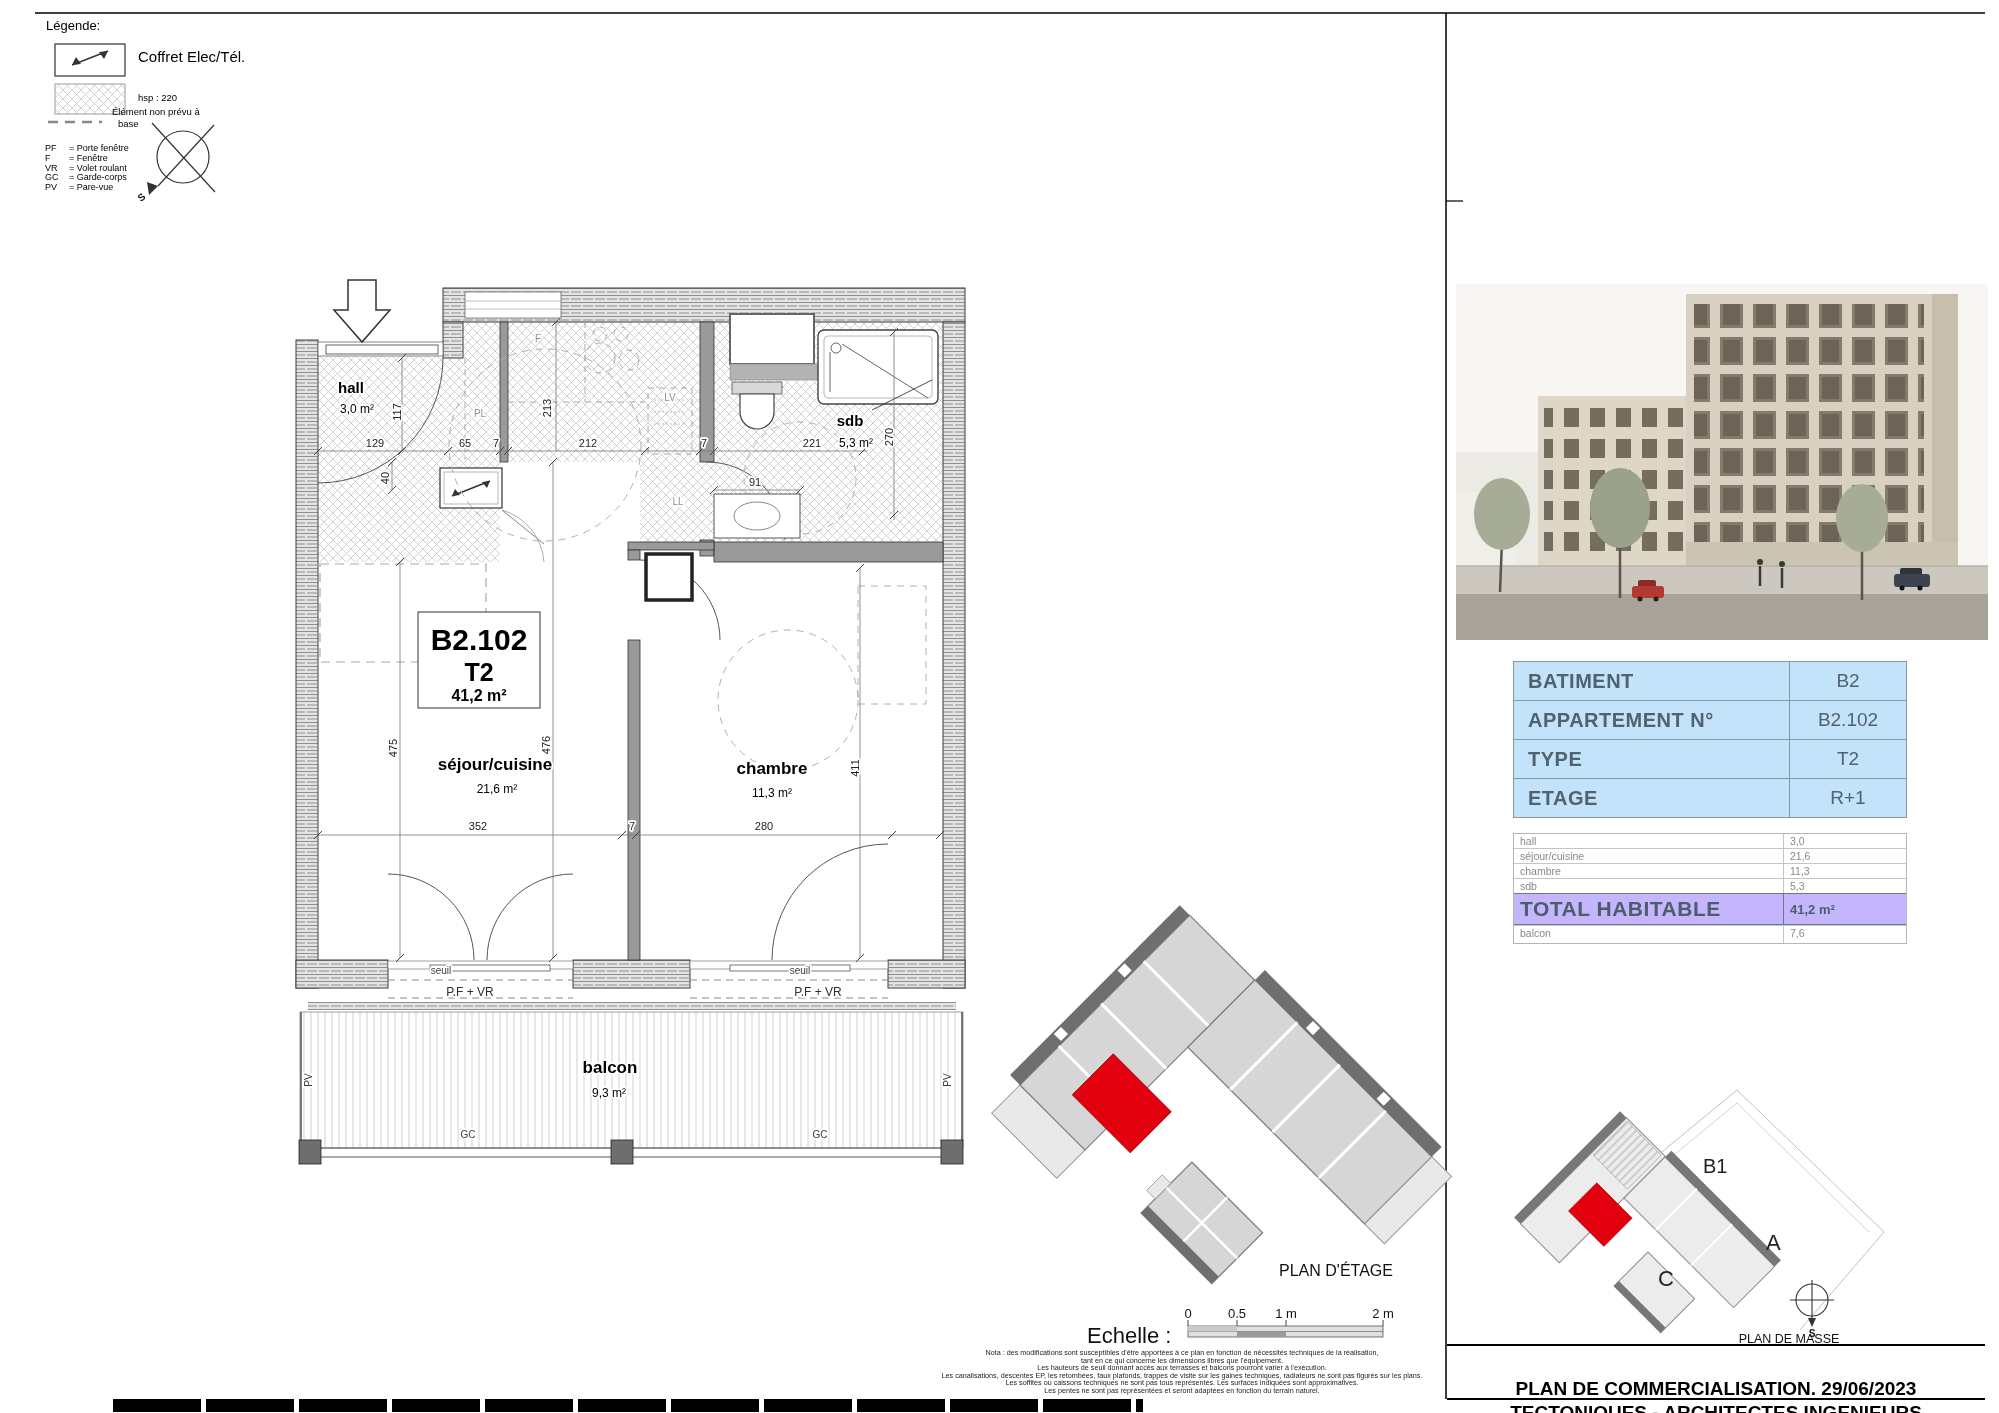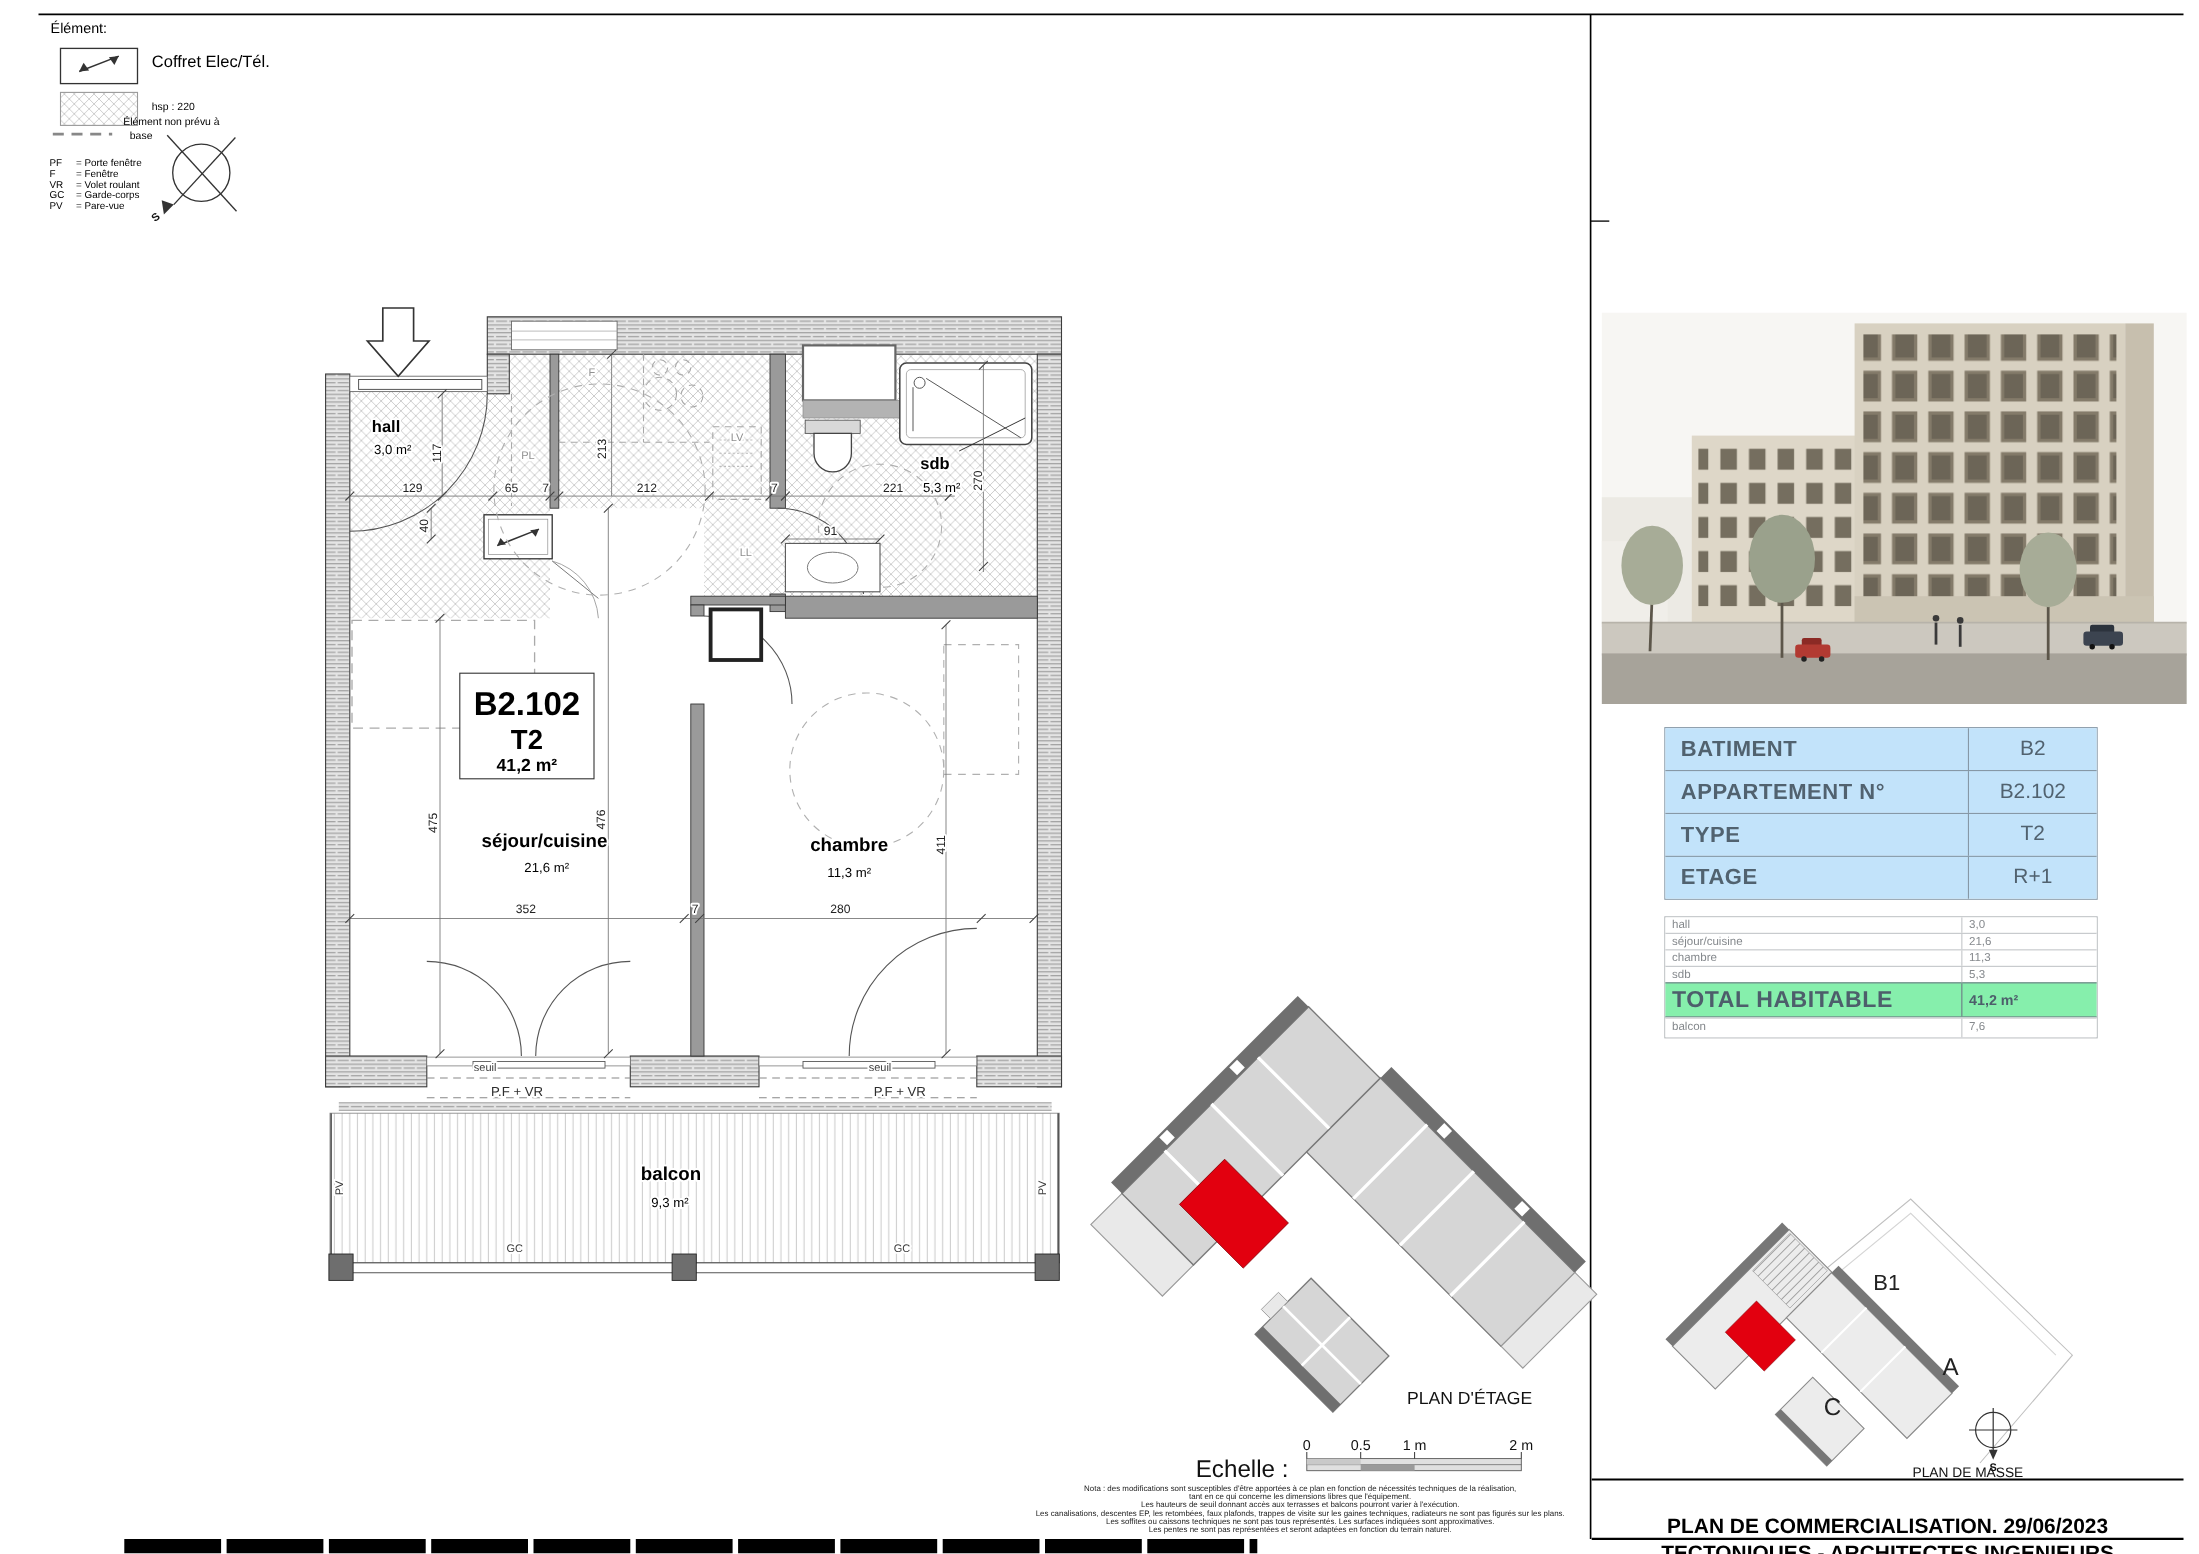--- a/index.html
+++ b/index.html
@@ -43,21 +43,21 @@
   .info-row .val{width:116px;display:flex;align-items:center;justify-content:center;
       border-left:1px solid #8698a6;font-size:19px;color:#51626f;}
 
   
   .surf-table{left:1513px;top:833px;width:392px;border:1px solid #b3b7ba;}
   .surf-row{display:flex;height:14px;border-top:1px solid #c3c6c9;background:#fff;}
   .surf-row:first-child{border-top:none;}
   .surf-row .lbl{flex:1;padding:1px 0 0 6px;font-size:10.5px;color:#85898d;}
   .surf-row .val{width:116px;border-left:1px solid #c3c6c9;padding:1px 0 0 6px;
       font-size:10.5px;color:#85898d;}
-  .surf-total{display:flex;height:30px;background:#86efac;
+  .surf-total{display:flex;height:30px;background:#c4b5fd;
       border-top:1.5px solid #6d7a85;border-bottom:1.5px solid #6d7a85;}
   .surf-total .lbl{flex:1;display:flex;align-items:center;padding-left:6px;
       font-weight:bold;font-size:21px;color:#4d5e6b;letter-spacing:.5px;}
   .surf-total .val{width:116px;display:flex;align-items:center;padding-left:6px;
       border-left:1px solid #6d7a85;font-weight:bold;font-size:13px;color:#4d5e6b;}
 
   
   .nota{left:832px;top:1349px;width:700px;text-align:center;font-size:7.2px;
         line-height:7.5px;color:#222;}
   .title-block{left:1447px;top:1348px;width:538px;text-align:center;margin-top:29px;}
@@ -415,21 +415,21 @@
     <rect x="1237" y="1331.5" width="49" height="5.5" fill="#9a9a9a"></rect>
     <rect x="1188" y="1326" width="49" height="5.5" fill="#c9c9c9"></rect>
     <path d="M1188,1320 V1326 M1237,1320 V1326 M1286,1320 V1326 M1383,1320 V1326" stroke="#333" stroke-width="0.9" fill="none"></path>
     <text x="1188" y="1318" text-anchor="middle" class="t-tick">0</text>
     <text x="1237" y="1318" text-anchor="middle" class="t-tick">0.5</text>
     <text x="1286" y="1318" text-anchor="middle" class="t-tick">1 m</text>
     <text x="1383" y="1318" text-anchor="middle" class="t-tick">2 m</text>
   </g>
 </svg>
 
-<div class="abs legend-title">Élément:</div>
+<div class="abs legend-title">Légende:</div>
 <div class="abs legend-coffret">Coffret Elec/Tél.</div>
 <div class="abs legend-hsp">hsp : 220</div>
 <div class="abs legend-dashed">
   <div>Élément non prévu à</div>
   <div style="padding-left:6px">base</div>
 </div>
 <div class="abs legend-abbrev">
   <div><span class="k">PF</span><span>= Porte fenêtre</span></div>
   <div><span class="k">F</span><span>= Fenêtre</span></div>
   <div><span class="k">VR</span><span>= Volet roulant</span></div>

